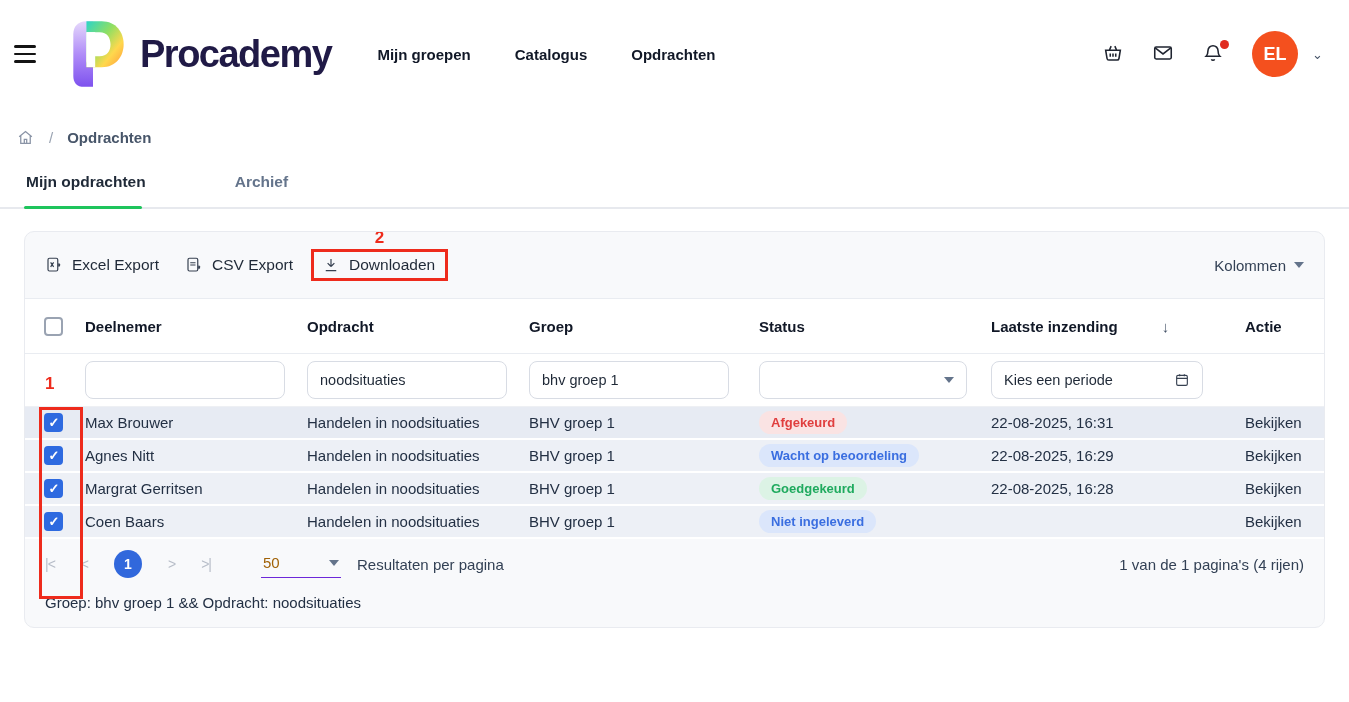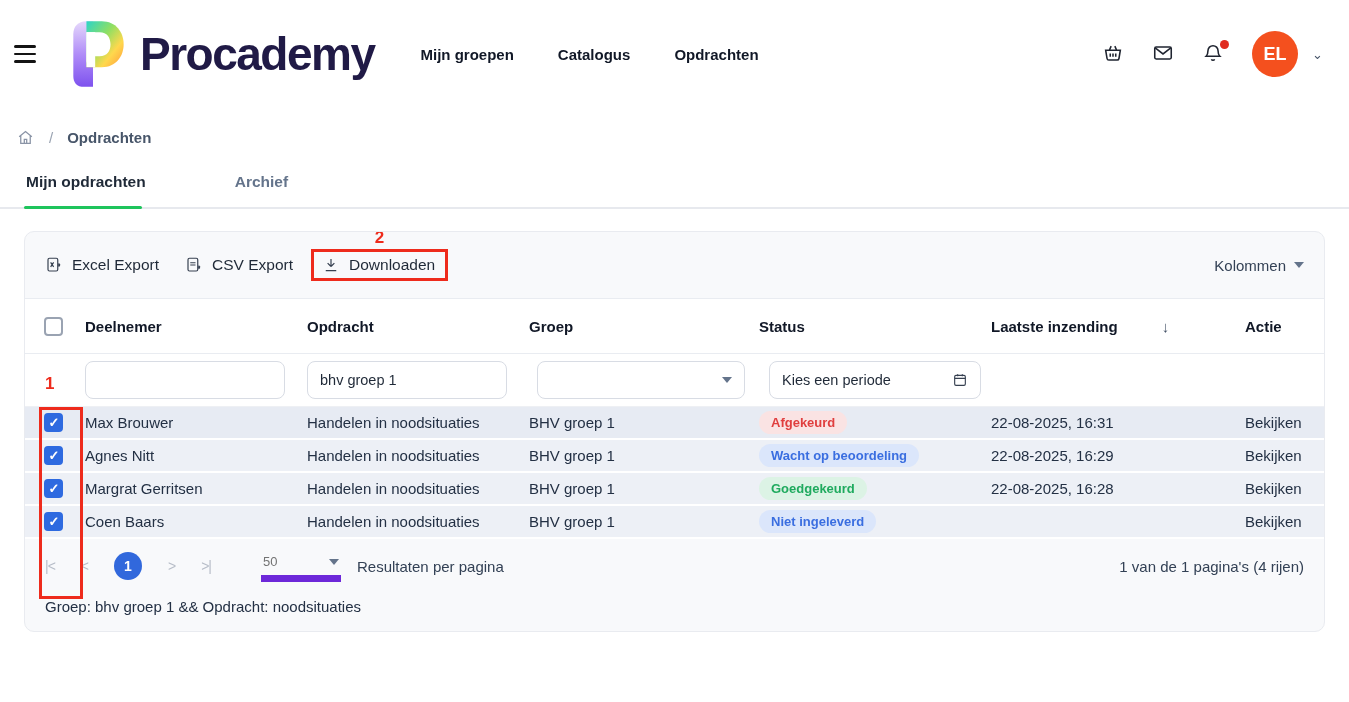--- a/index.html
+++ b/index.html
@@ -5,21 +5,21 @@
   * { margin:0; padding:0; box-sizing:border-box; }
   html,body { width:1349px; height:702px; background:#fff; overflow:hidden;
               font-family:"Liberation Sans", sans-serif; color:#1f2937; }
 
   
   .topbar { height:108px; display:flex; align-items:center; padding:0 26px 0 8px; background:#fff; }
   .hamburger { width:34px; height:34px; display:flex; flex-direction:column; justify-content:center; gap:5px; cursor:pointer; margin-right:18px; }
   .hamburger span { display:block; width:22px; height:2.4px; background:#141414; border-radius:2px; margin-left:6px; }
   .brand { display:flex; align-items:center; gap:14px; }
   .brand svg.logo-p { width:66px; height:70px; }
-  .wordmark { font-size:46px; font-weight:800; letter-spacing:-1.5px; color:#201a46; }
+  .wordmark { font-size:38px; font-weight:800; letter-spacing:-1.5px; color:#201a46; }
   .mainnav { display:flex; gap:44px; margin-left:46px; }
   .mainnav a { font-size:15px; font-weight:600; color:#111827; text-decoration:none; cursor:pointer; }
   .right-icons { margin-left:auto; display:flex; align-items:center; gap:26px; }
   .hicon { width:24px; height:24px; position:relative; cursor:pointer; color:#1f2430; }
   .hicon svg { width:22px; height:22px; stroke:#1f2430; fill:none; stroke-width:1.7; }
   .bell-dot { position:absolute; top:-2px; right:-3px; width:9px; height:9px; border-radius:50%; background:#e02b20; }
   .avatar { width:46px; height:46px; border-radius:50%; background:var(--avatar-bg,#f4501e); color:#fff;
             font-size:18px; font-weight:700; display:flex; align-items:center; justify-content:center; cursor:pointer; }
   .chev { color:#475569; font-size:13px; cursor:pointer; margin-left:-12px; }
 
@@ -79,21 +79,21 @@
   .badge { display:inline-block; font-size:13px; font-weight:700; padding:4px 12px; border-radius:12px; }
   .actie-link { cursor:pointer; color:#233044; }
 
   .annot-box1 { position:absolute; left:14px; top:0; width:44px; height:192px; border:3px solid var(--annot-red,#ee2b1c); pointer-events:none; }
   .annot-num1 { position:absolute; left:20px; top:-33px; color:var(--annot-red,#ee2b1c); font-weight:700; font-size:17px; }
 
   
   .pagination { display:flex; align-items:center; padding:11px 20px 8px; font-size:15px; color:#334155; }
   .pg-ctrl { color:#b7bdc8; font-size:14px; margin-right:26px; cursor:pointer; letter-spacing:-1px; user-select:none; }
   .pg-current { width:28px; height:28px; border-radius:50%; background:var(--page-blue,#3168dc); color:#fff; font-size:14px; font-weight:600; display:flex; align-items:center; justify-content:center; margin-right:26px; cursor:pointer; }
-  .page-size { display:flex; align-items:center; justify-content:space-between; width:80px; border-bottom:7px solid #6d28d9; padding:4px 2px 6px; margin:0 16px 0 24px; cursor:pointer; font-size:13px; color:#737373; }
+  .page-size { display:flex; align-items:center; justify-content:space-between; width:80px; border-bottom:1px solid #6d28d9; padding:4px 2px 6px; margin:0 16px 0 24px; cursor:pointer; font-size:15px; color:#a16207; }
   .per-page-label { color:#334155; }
   .pg-summary { margin-left:auto; color:#334155; }
 
   .card-footer { padding:8px 20px 16px; font-size:15px; color:#233044; }
 </style>
 </head>
 <body>
 
 <div class="topbar">
   <div class="hamburger">
@@ -212,20 +212,21 @@
     <div class="col-e">
       <span>Laatste inzending</span>
       <span class="sort-arrow">↓</span>
     </div>
     <div class="col-f">Actie</div>
   </div>
 
   <div class="filters">
     <div class="col-check"></div>
     <div class="col-a"><input value="" style=""></div>
+    <div class="col-b"><input value="noodsituaties" style=""></div>
     <div class="col-c"><input value="bhv groep 1" style=""></div>
     <div class="col-d">
         <div class="fselect">
           <span class="caret-down"></span>
         </div>
       </div>
     <div class="col-e">
       <div class="fdate">
         <span>Kies een periode</span>
         <svg viewBox="0 0 24 24">

